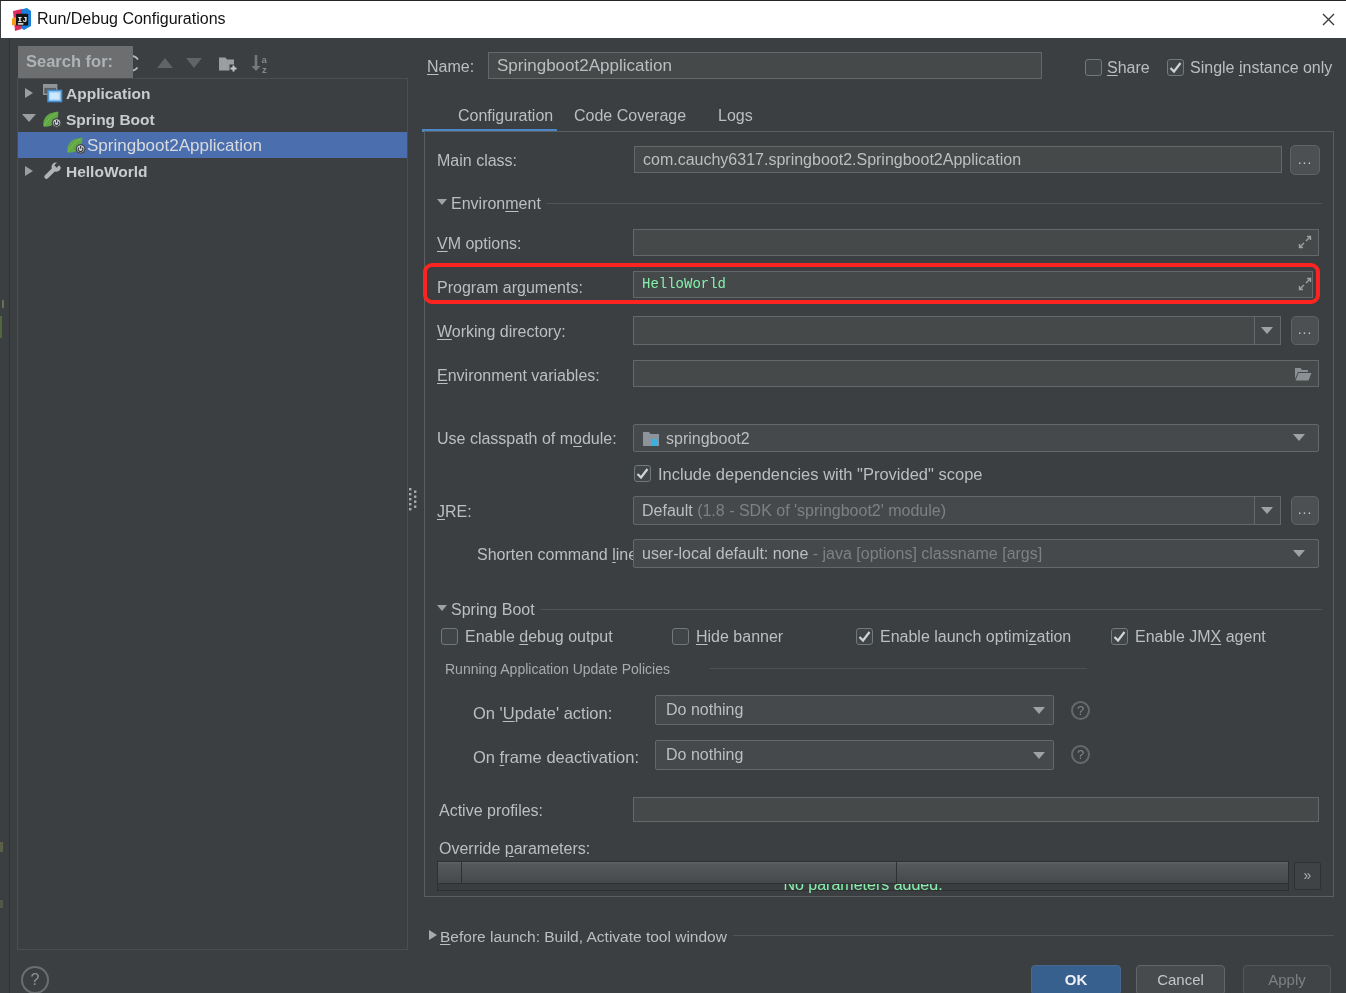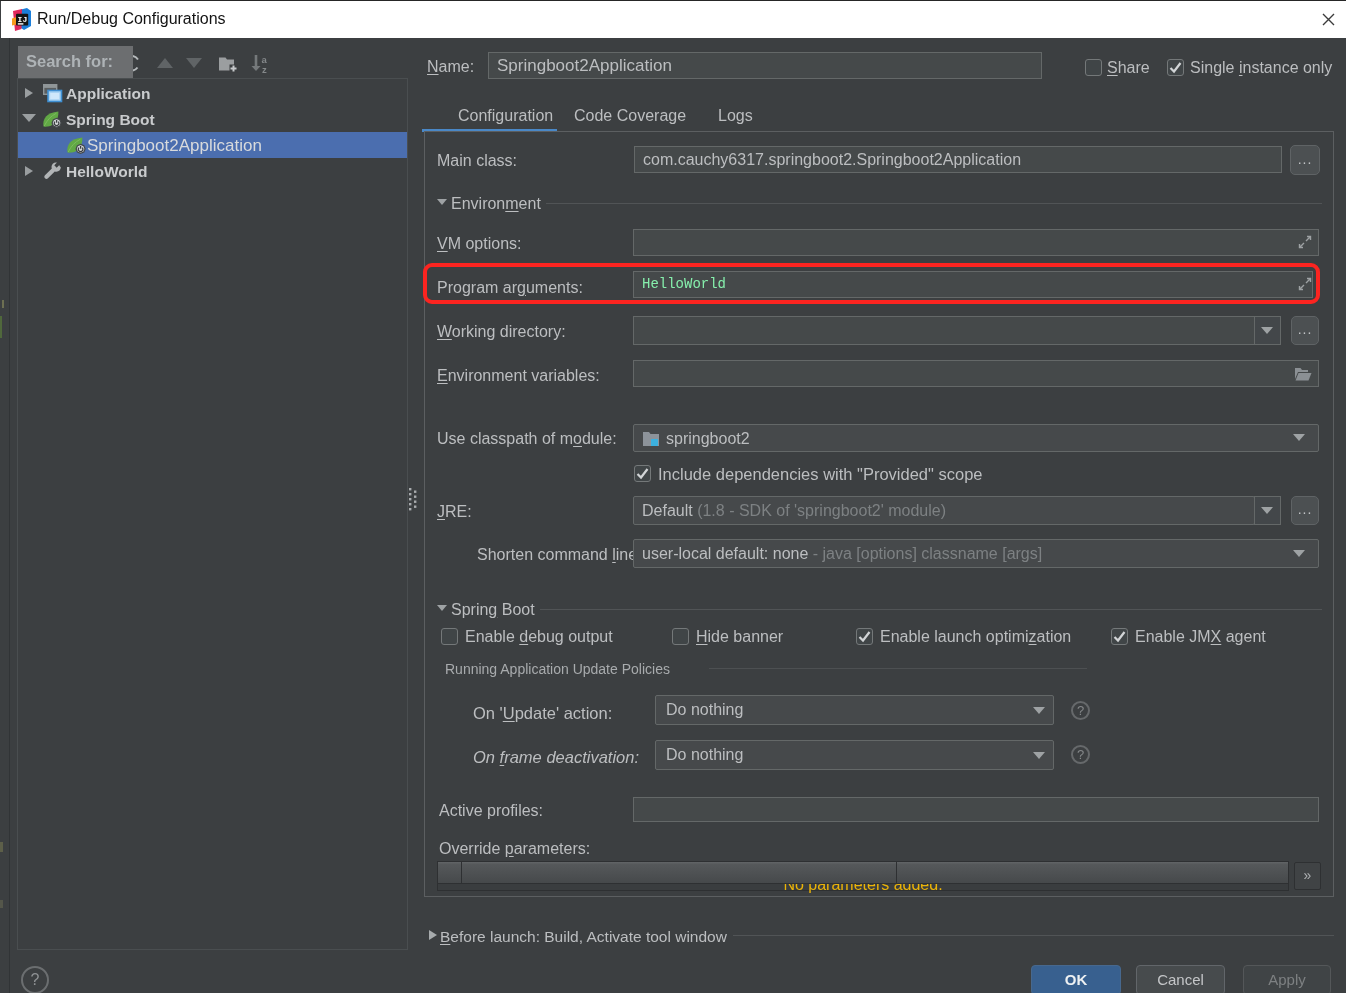--- a/index.html
+++ b/index.html
@@ -240,34 +240,34 @@
     <div class="lbl" style="left:445px;top:661px;font-size:14px;color:#a8abad;">Running Application Update Policies</div>
     <div class="hline" style="left:709px;top:668px;width:378px;background:#4d5052;"></div>
 
     <div class="lbl" style="left:473px;top:704px;font-size:16.5px;">On '<u>U</u>pdate' action:</div>
     <div class="combo" style="left:655px;top:695px;width:399px;height:30px;">
       <div class="fldtxt" style="line-height:28px;padding-left:10px;">Do nothing</div>
     </div>
     <div class="tri-d" style="left:1033px;top:707px;"></div>
     <div class="helpc" style="left:1071px;top:701px;">?</div>
 
-    <div class="lbl" style="left:473px;top:748px;font-size:16.5px;font-style:italic;">On <u>f</u>rame deactivation:</div>
+    <div class="lbl" style="left:473px;top:748px;font-size:16.5px;">On <u>f</u>rame deactivation:</div>
     <div class="combo" style="left:655px;top:740px;width:399px;height:30px;">
       <div class="fldtxt" style="line-height:28px;padding-left:10px;">Do nothing</div>
     </div>
     <div class="tri-d" style="left:1033px;top:752px;"></div>
     <div class="helpc" style="left:1071px;top:745px;">?</div>
 
     <div class="lbl" style="left:439px;top:802px;">Active profiles:</div>
     <div class="fld" style="left:633px;top:797px;width:686px;height:25px;"></div>
 
     <div class="lbl" style="left:439px;top:840px;">Override <u>p</u>arameters:</div>
 
     <div class="abs" style="left:437px;top:861px;width:852px;height:30px;border:1px solid #2e3032;box-sizing:border-box;background:#3a3d3f;"></div>
-    <div class="abs" style="left:438px;top:876px;width:850px;text-align:center;font-size:16px;color:#eab308;z-index:1;">No parameters added.</div>
+    <div class="abs" style="left:438px;top:876px;width:850px;text-align:center;font-size:16px;color:#86efac;z-index:1;">No parameters added.</div>
     <div class="abs" style="left:438px;top:862px;width:850px;height:22px;background:linear-gradient(#626567,#55585a 12%,#46494b);z-index:2;border-bottom:1px solid #2e3032;box-sizing:border-box;">
       <div class="abs" style="left:23px;top:0;width:1px;height:22px;background:#2e3032;"></div>
       <div class="abs" style="left:458px;top:0;width:1px;height:22px;background:#2e3032;"></div>
     </div>
     <div class="abs" style="left:1294px;top:862px;width:27px;height:28px;background:#404345;border:1px solid #2e3032;box-sizing:border-box;border-radius:2px;color:#aeb1b3;text-align:center;line-height:24px;font-size:14px;z-index:2;">»</div>
   </div>
 
   <div class="tri-r" style="left:429px;top:930px;border-left-color:#a7abad;"></div>
   <div class="lbl" style="left:440px;top:928px;font-size:15.5px;"><u>B</u>efore launch: Build, Activate tool window</div>
   <div class="hline" style="left:733px;top:935px;width:601px;"></div>

